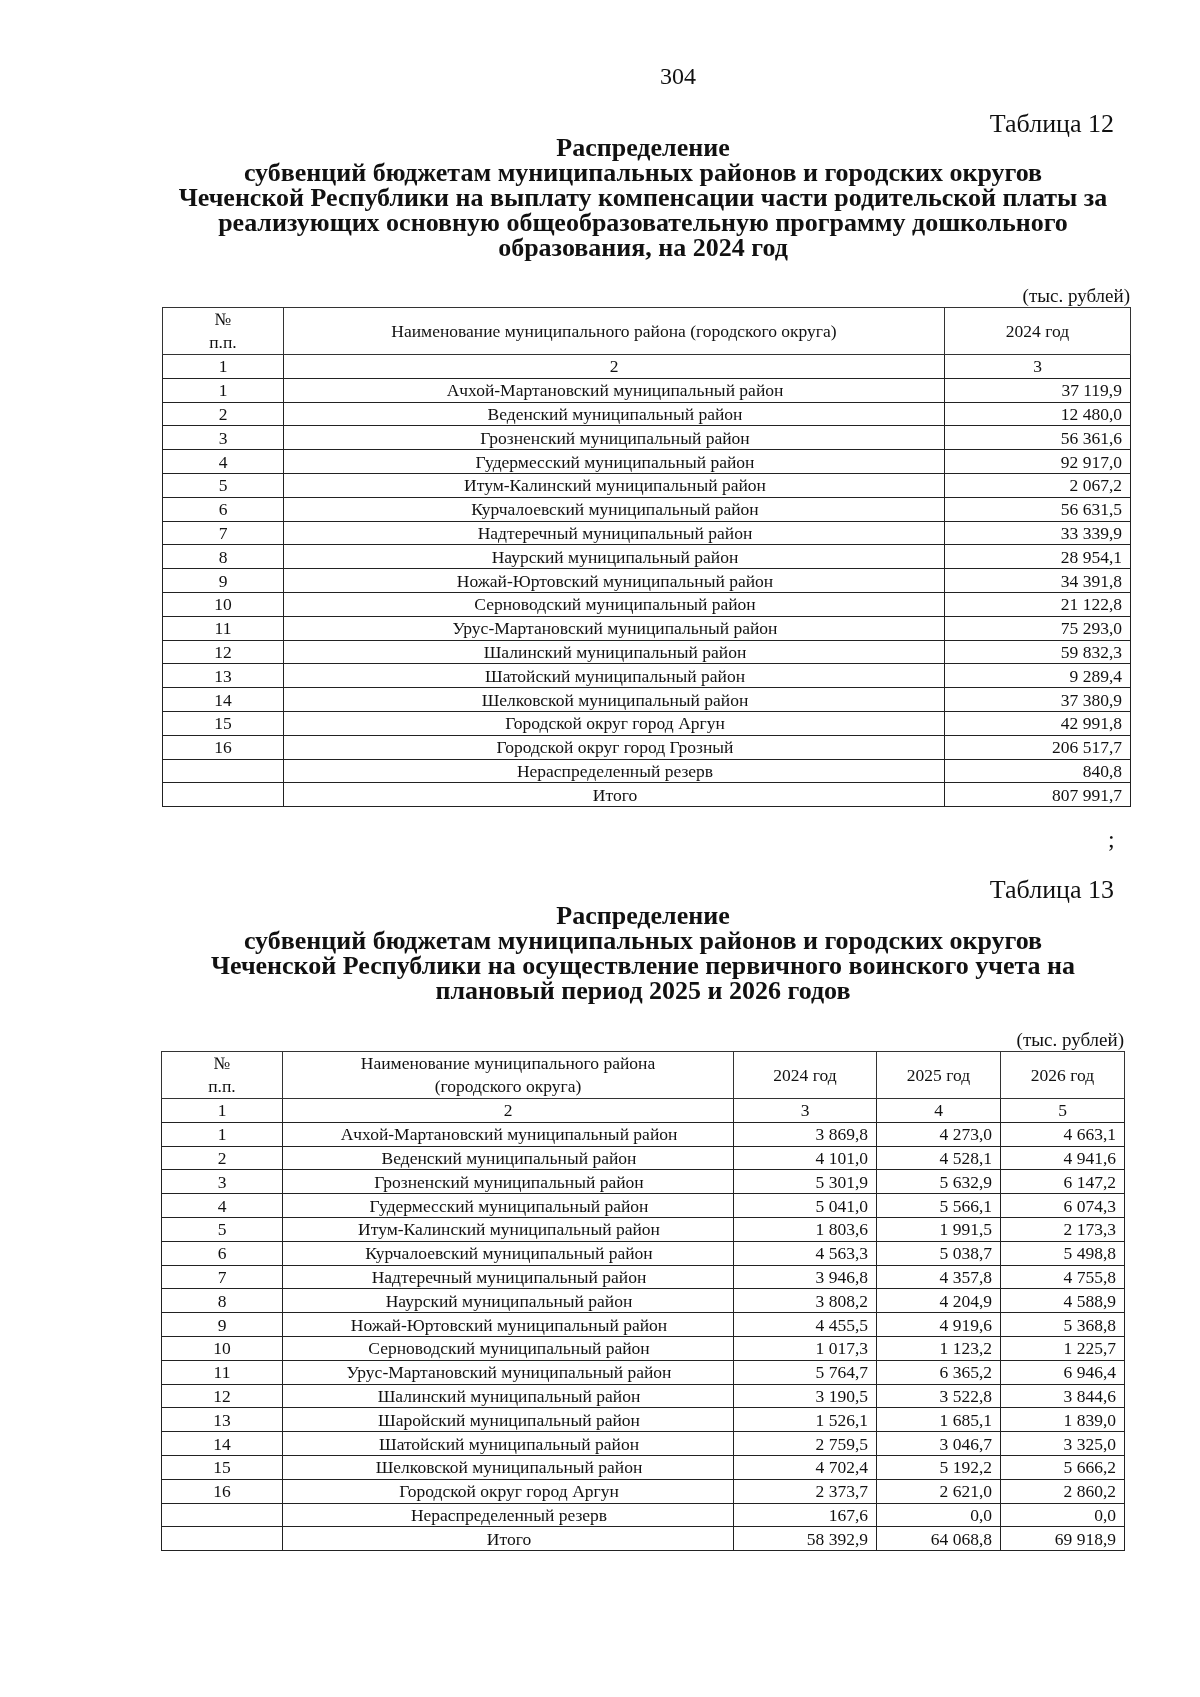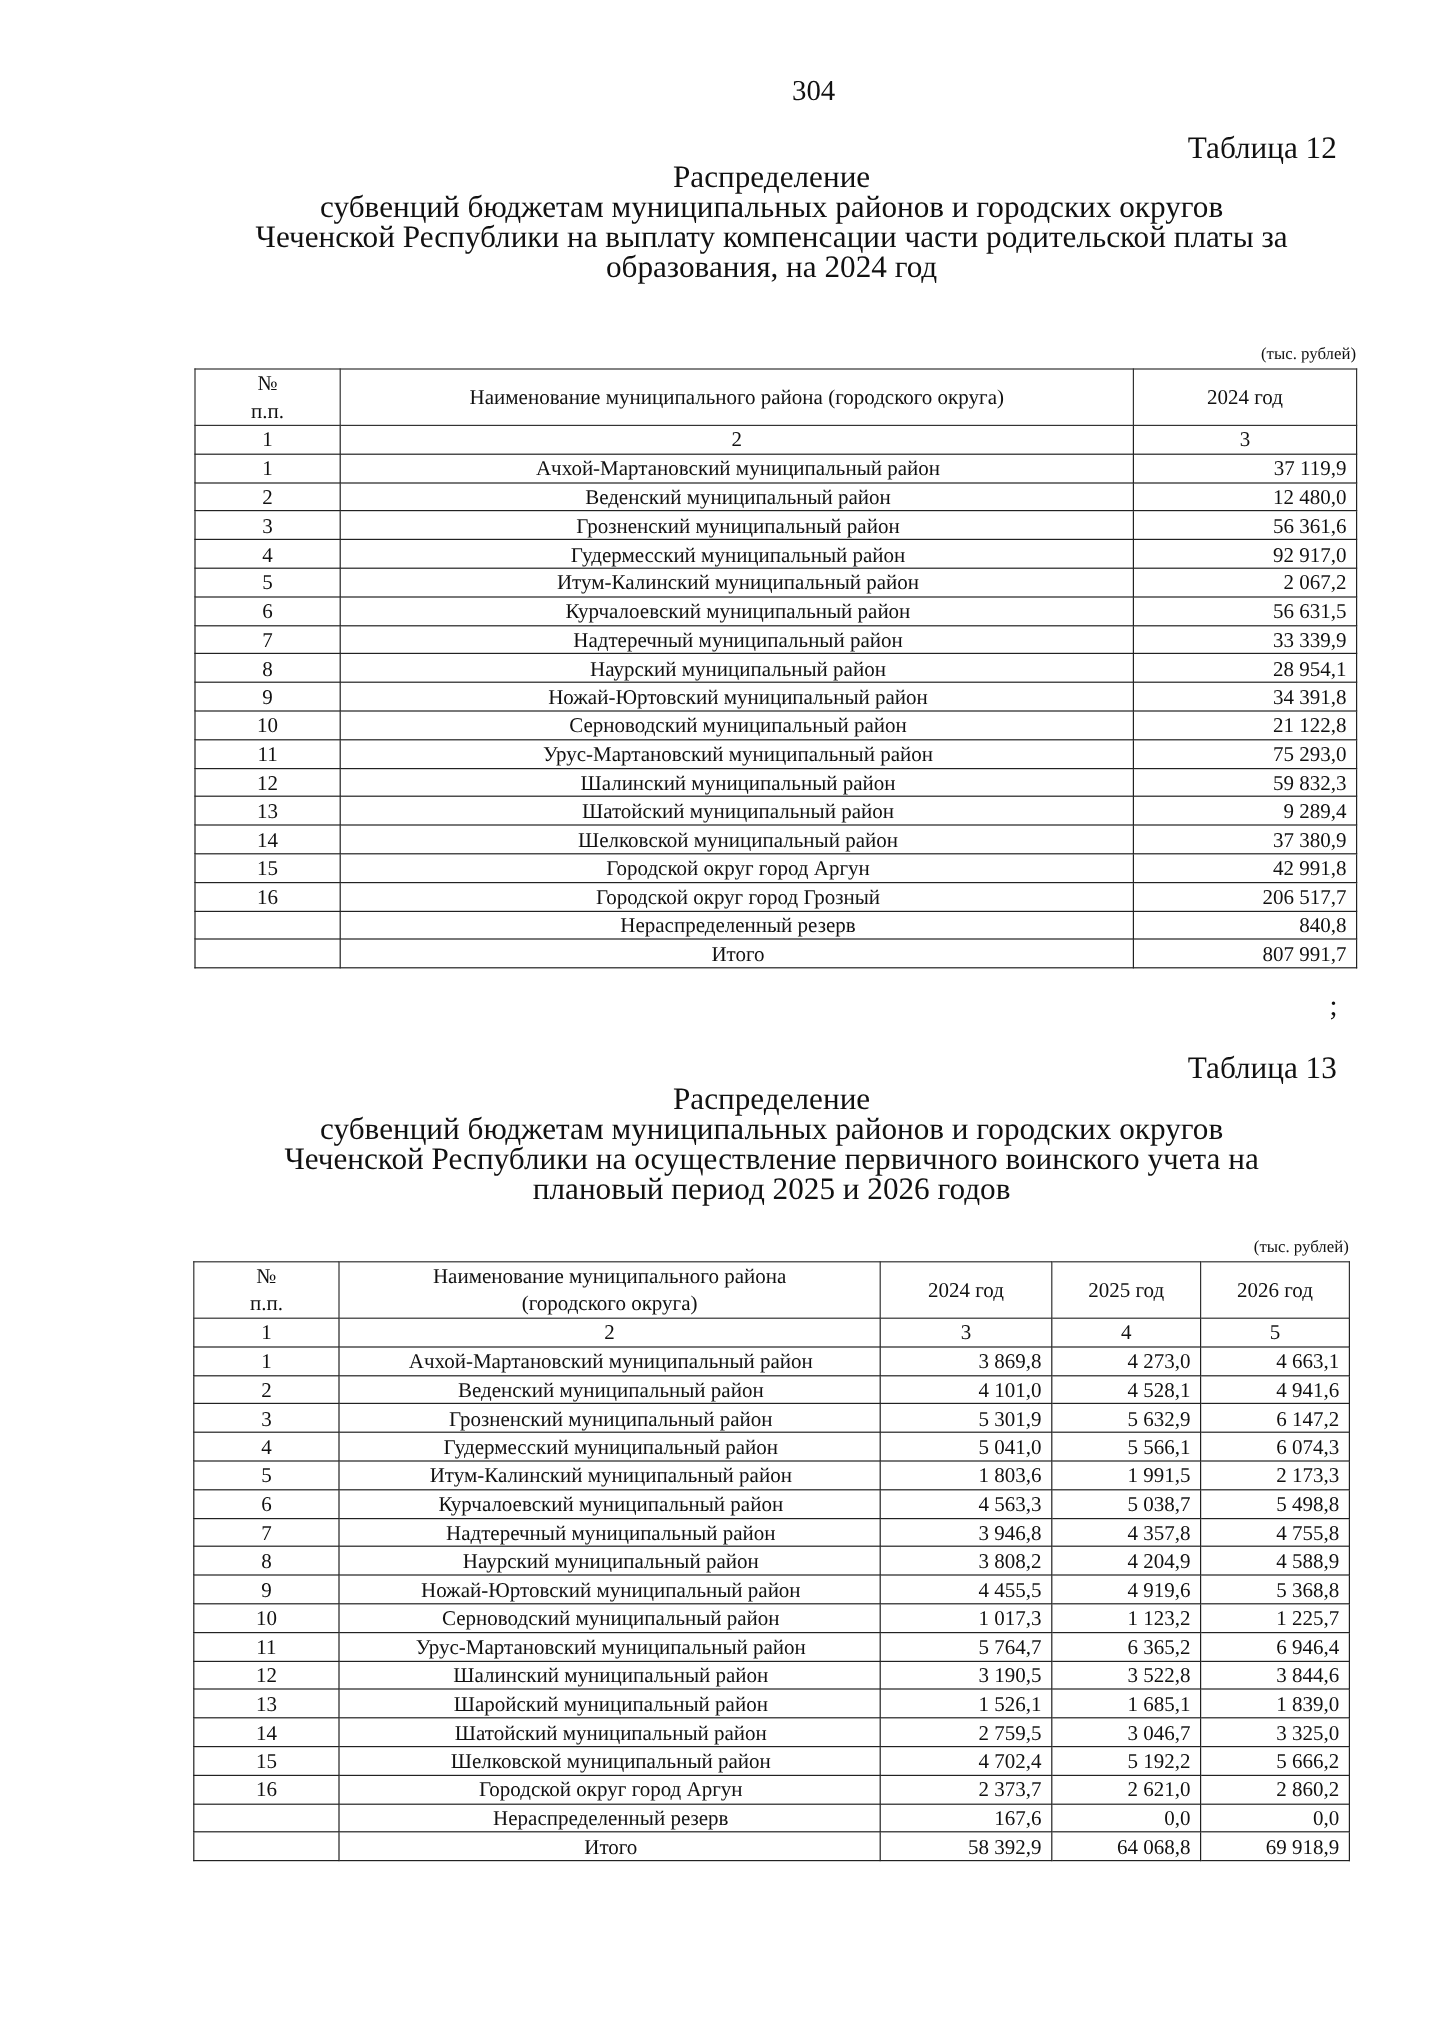--- a/index.html
+++ b/index.html
@@ -5,24 +5,24 @@
   html, body { margin: 0; padding: 0; background: #ffffff; }
   body {
     width: 1200px; height: 1697px; position: relative; overflow: hidden;
     font-family: "Liberation Serif", "DejaVu Serif", serif; color: #111;
   }
   .abs { position: absolute; text-align: center; }
   .page-num { left: 0; width: 1356px; top: 62px; text-align: center; font-size: 24px; line-height: 28px; }
   .tbl-label { right: 86px; font-size: 26px; line-height: 28px; }
   .title-block {
     left: 170px; width: 946px; text-align: center;
-    font-size: 26px; line-height: 25px;
+    font-size: 26px; line-height: 25px; font-weight: bold;
   }
   .title-block div { white-space: nowrap; }
-  .units { right: 70px; font-size: 14px; line-height: 18px; }
+  .units { right: 70px; font-size: 19px; line-height: 18px; }
   .semicolon { left: 1108px; top: 826px; font-size: 24px; line-height: 26px; }
 
   table.doc {
     position: absolute; border-collapse: collapse; table-layout: fixed;
     font-size: 17.5px; line-height: 20px;
   }
   table.doc td, table.doc th {
     border: 1.5px solid #222; padding: 0 8px; height: 22.8px; font-weight: normal;
     white-space: nowrap; overflow: hidden;
   }
@@ -40,20 +40,21 @@
 </head>
 <body>
 
 <div class="abs page-num">304</div>
 
 <div class="abs tbl-label" style="top:110px">Таблица 12</div>
 <div class="abs title-block" style="top:135px">
   <div>Распределение</div>
   <div>субвенций бюджетам муниципальных районов и городских округов</div>
   <div>Чеченской Республики на выплату компенсации части родительской платы за</div>
+  <div>реализующих основную общеобразовательную программу дошкольного</div>
   <div>образования, на 2024 год</div>
 </div>
 <div class="abs units" style="top:287px">(тыс. рублей)</div>
 
 <table class="doc" id="t12">
   <colgroup>
       <col style="width:121px">
       <col style="width:661px">
       <col style="width:186px">
     </colgroup>

